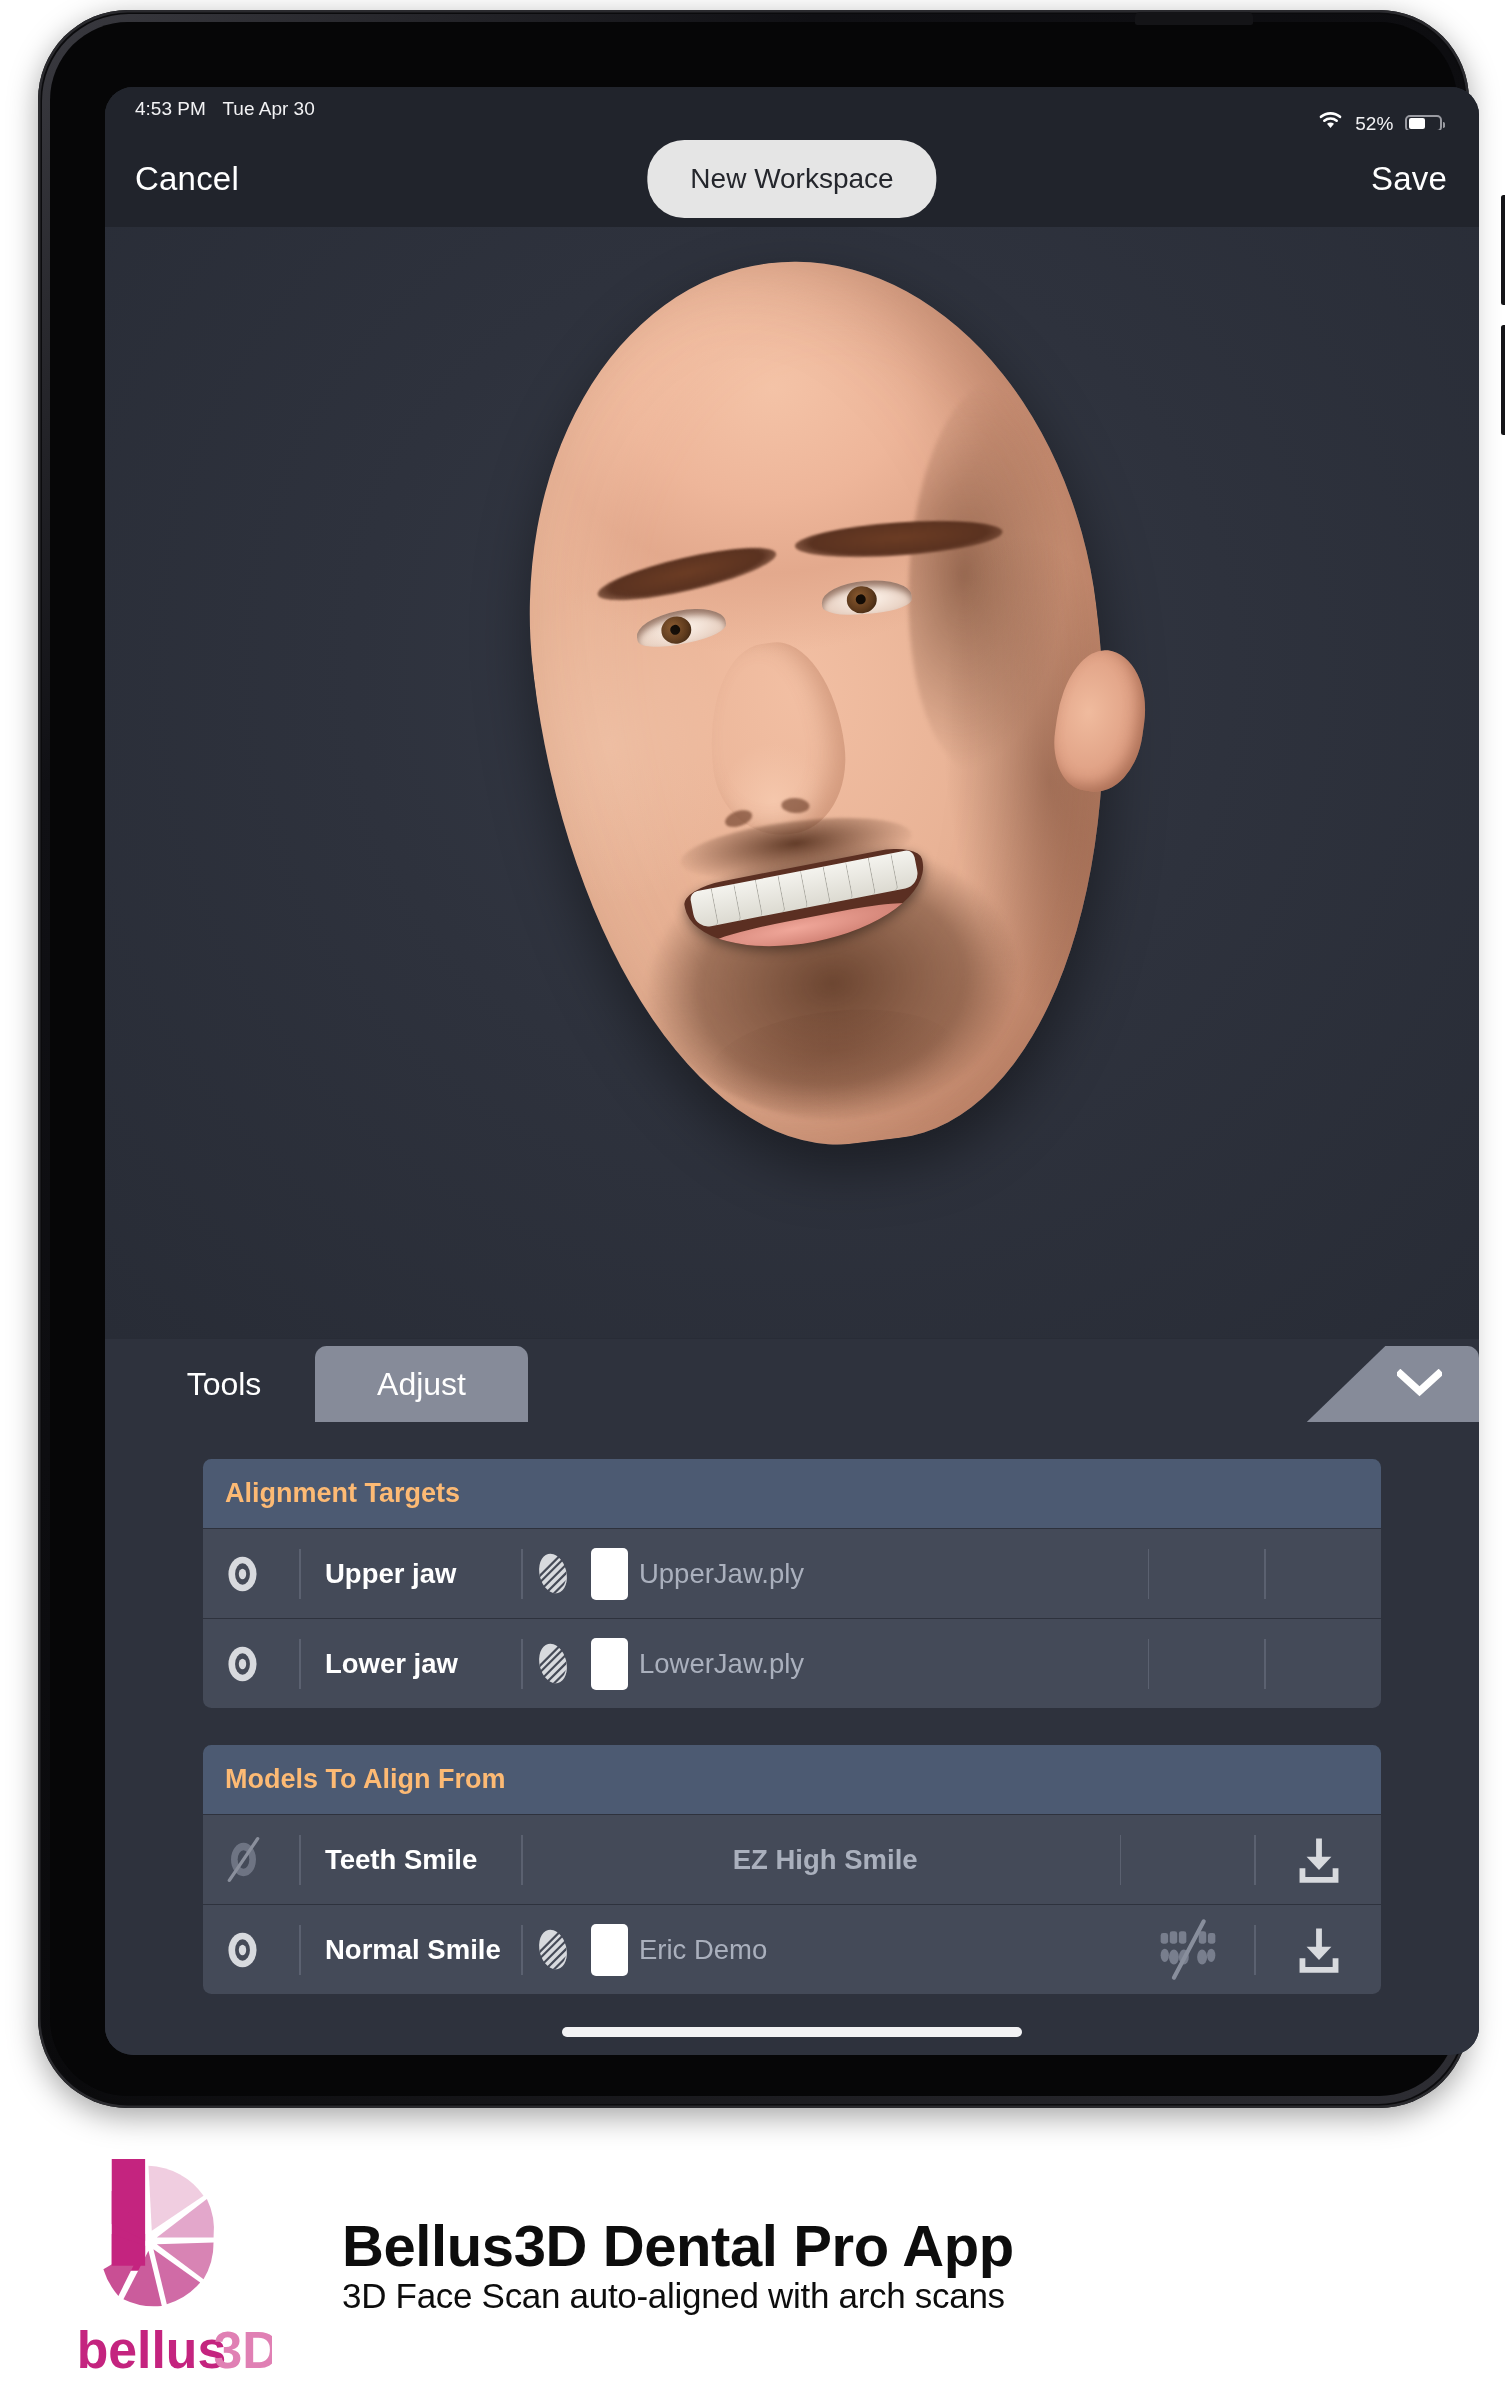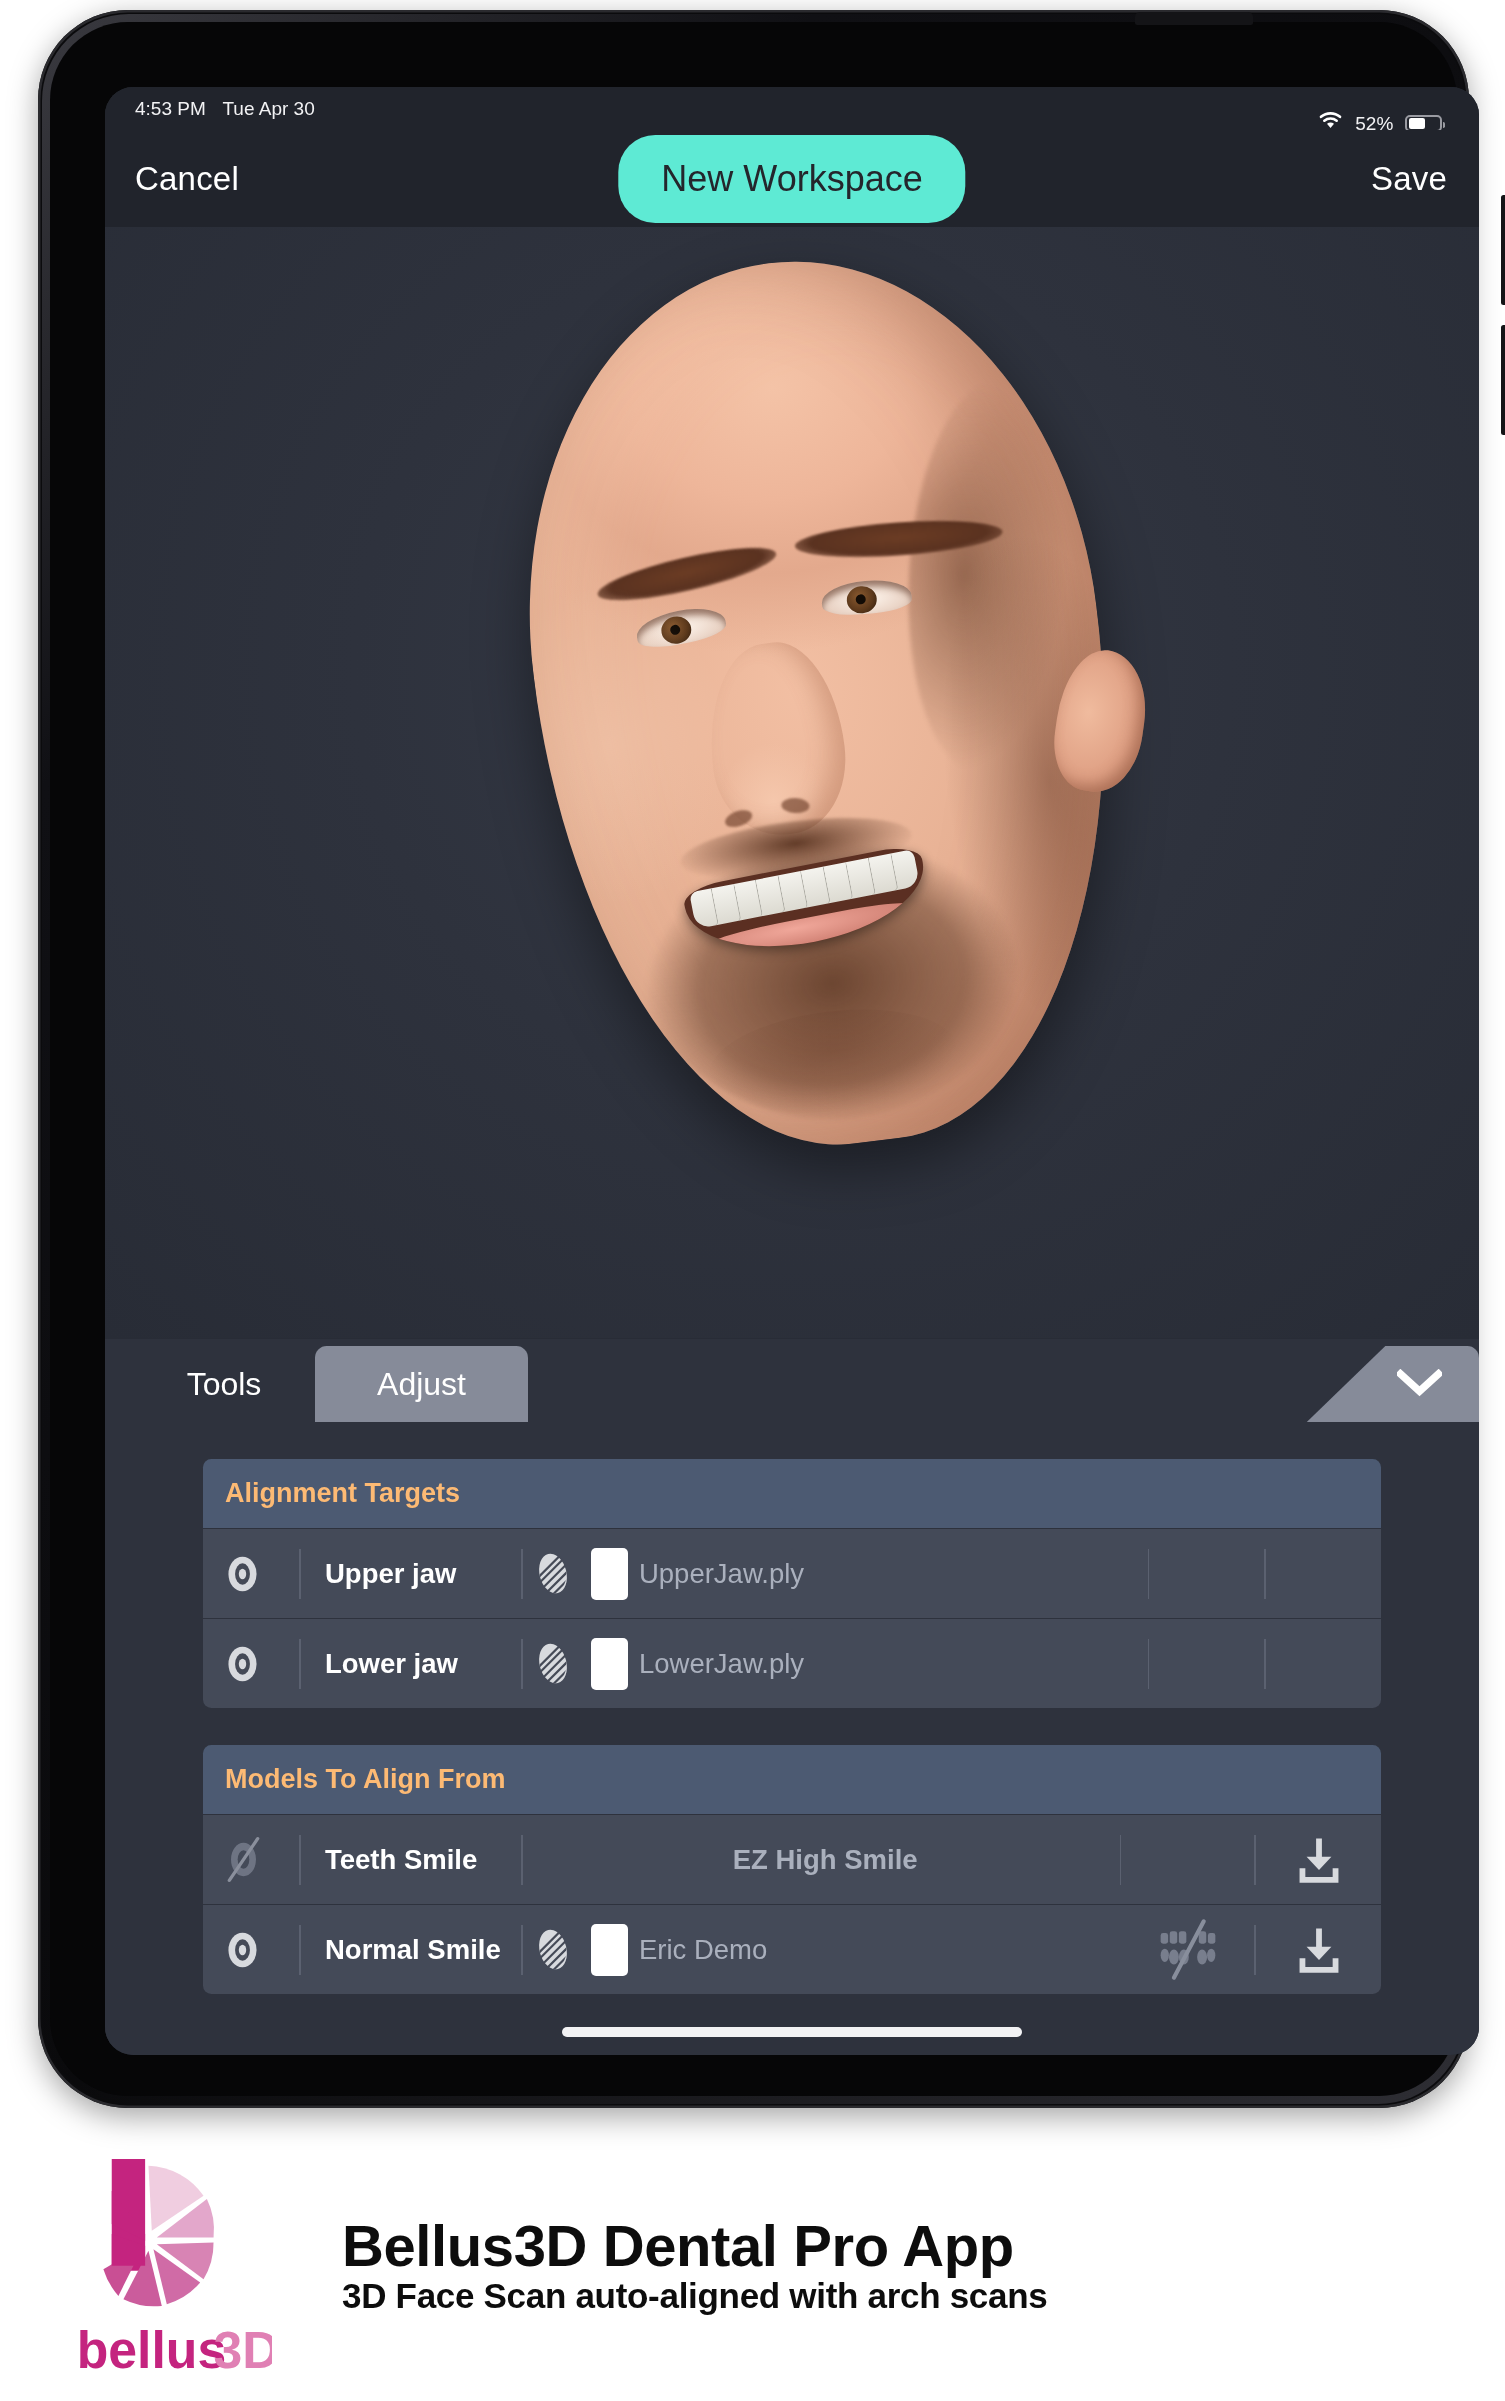--- a/index.html
+++ b/index.html
@@ -105,23 +105,23 @@
   .nav-cancel {
     position: absolute; left: 30px; top: 50%; transform: translateY(-50%);
     font-size: 33px; color: #ffffff; letter-spacing: 0.2px;
   }
   .nav-save {
     position: absolute; right: 32px; top: 50%; transform: translateY(-50%);
     font-size: 33px; color: #ffffff; letter-spacing: 0.2px;
   }
   .nav-title-pill {
     position: absolute; left: 50%; top: 50%; transform: translate(-50%,-50%);
-    background: #5eead4;
+    background: #e5e5e5;
     color: #24262c;
-    font-size: 36px;
+    font-size: 28px;
     padding: 23px 43px;
     border-radius: 37px;
     white-space: nowrap;
   }
 
   
   .viewport {
     position: absolute; left: 0; top: 140px;
     width: 100%; height: 1111px;
     background: radial-gradient(ellipse at 50% 40%, #343945 0%, #2e323d 45%, #282c36 100%);
@@ -353,21 +353,21 @@
     display: flex; align-items: center;
     padding-left: 80px;
   }
   .logo { width: 192px; flex: none; }
   .brand-text { margin-left: 70px; }
   .brand-title {
     font-size: 58px; font-weight: bold; color: #0d0d0d;
     letter-spacing: -0.4px; line-height: 1.05;
   }
   .brand-sub {
-    font-size: 35px; font-weight: bold; color: #0d0d0d;
+    font-size: 35px; font-weight: normal; color: #0d0d0d;
     letter-spacing: -0.3px;
   }
 </style>
 </head>
 <body>
 
 <div id="page">
 
   <div class="device">
     <div class="device-rim"></div>

